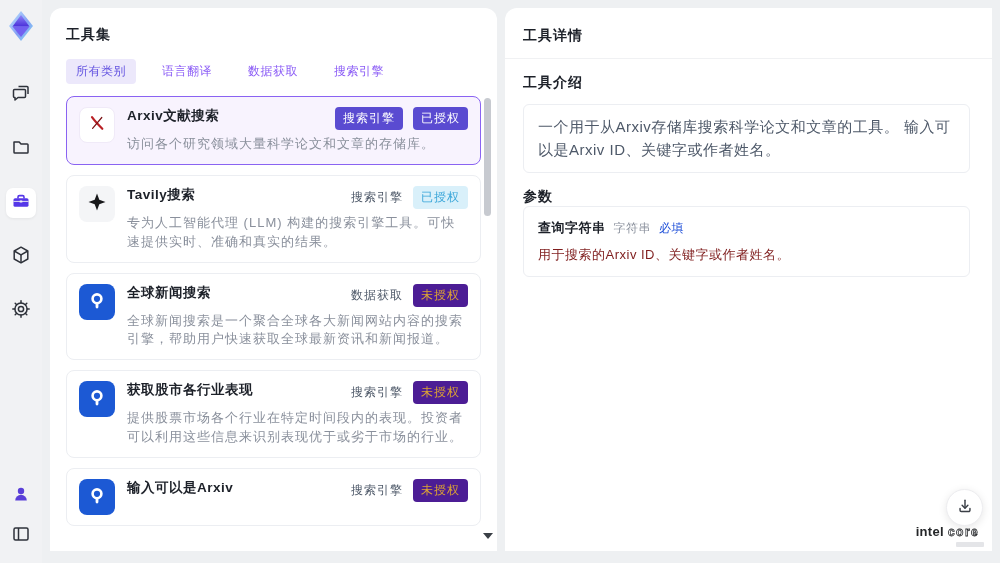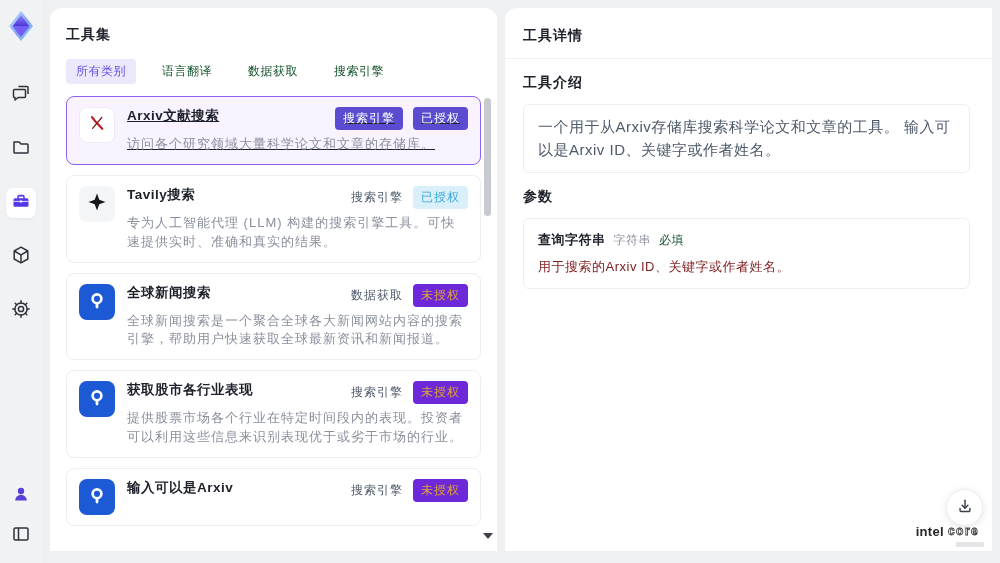--- a/index.html
+++ b/index.html
@@ -19,70 +19,70 @@
 
   
   .panel { position:absolute; top:8px; bottom:12px; background:#fff; border-radius:12px 12px 0 0; }
   .panel-left  { left:50px;  width:447px; }
   .panel-right { left:505px; width:487px; border-radius:12px 0 0 0; }
 
   
   .tools-head { padding:18px 16px 0; }
   .tools-title { font-size:14px; font-weight:bold; letter-spacing:1px; }
   .tabs { display:flex; gap:16px; margin:15px 16px 0; align-items:center; }
-  .tab { font-size:12px; color:#14532d; padding:4px 10px; border-radius:4px; cursor:pointer; letter-spacing:.5px; white-space:nowrap; }
+  .tab { font-size:12px; color:#8b5cf6; padding:4px 10px; border-radius:4px; cursor:pointer; letter-spacing:.5px; white-space:nowrap; }
   .tab.active { background:#ece8fb; color:#6353e0; }
 
   .tool-list { margin:12px 16px 0; display:flex; flex-direction:column; gap:10px; }
   .tool-card { border:1px solid #eceef2; border-radius:8px; padding:10px 12px;
     display:flex; gap:12px; background:#fff; cursor:pointer; }
-  .tool-card.selected { border:1px solid #8a63f2; background:#f8f3fe;text-decoration:underline; }
+  .tool-card.selected { border:1px solid #8a63f2; background:#f8f3fe; }
   .tool-icon { width:36px; height:36px; border-radius:8px; flex:0 0 36px;
     display:flex; align-items:center; justify-content:center; }
   .tool-icon.arxiv     { background:#ffffff; border:1px solid #f0eaf8; }
   .tool-icon.star      { background:#f4f5f7; }
   .tool-icon.blue-q    { background:#1c59d4; }
   .tool-body { flex:1; min-width:0; }
   .tool-top { display:flex; align-items:flex-start; }
   .tool-name { font-size:13.5px; font-weight:bold; letter-spacing:.5px; }
   .tool-badges { margin-left:auto; display:flex; gap:10px; align-items:center; flex:0 0 auto; }
   .badge { font-size:12px; padding:3px 8px; border-radius:4px; letter-spacing:1px; white-space:nowrap; }
   .badge.solid  { background:#5a4bd1; color:#fff; }
   .badge.plain  { background:transparent; color:#4e5969; padding:3px 0; }
   .badge.blue   { background:#d9f0fa; color:#3aa6d9; }
-  .badge.yellow { background:#6d28d9; color:#dda433; }
+  .badge.yellow { background:#4c1d95; color:#dda433; }
   .tool-desc { margin-top:5px; font-size:13px; color:#8a909c; line-height:1.45; letter-spacing:1px; }
 
   
   .scrollbar { position:absolute; right:6px; top:84px; bottom:4px; width:7px; }
   .scroll-thumb { position:absolute; top:6px; left:0; width:7px; height:118px;
     background:#c7cad0; border-radius:4px; cursor:pointer; }
   .scroll-arrow-down { position:absolute; bottom:8px; left:-1px; width:0; height:0;
     border-left:5px solid transparent; border-right:5px solid transparent; border-top:6px solid #3a3f46; cursor:pointer; }
 
   
   .detail { padding:19px 22px 0 18px; }
   .detail-title { font-size:14px; font-weight:bold; letter-spacing:1px; }
   .detail-divider { height:1px; background:#f0f1f3; margin:13px -22px 0 -18px; }
   .section-heading { font-size:14px; font-weight:bold; letter-spacing:1px; margin-top:15px; }
   .info-box { margin-top:12px; border:1px solid #eceef2; border-radius:6px; padding:11px 14px;
     font-size:15px; color:#4e5969; letter-spacing:.5px; line-height:1.5; }
-  .param-box { margin-top:12px; border:1px solid #eceef2; border-radius:6px; padding:12px 14px; }
+  .param-box { border:1px solid #eceef2; border-radius:6px; padding:12px 14px; }
   .param-head { display:flex; align-items:baseline; gap:8px; }
   .param-name { font-size:13px; font-weight:bold; letter-spacing:.5px; }
   .param-type { font-size:12px; color:#8a909c; letter-spacing:.5px; }
-  .param-required { font-size:12px; color:#14532d; letter-spacing:.5px; }
+  .param-required { font-size:12px; color:#1d4ed8; letter-spacing:.5px; }
   .param-desc { margin-top:9px; font-size:13px; color:#7f1d1d; letter-spacing:.5px; }
 
   
   .fab { position:absolute; right:17px; top:489px; width:37px; height:37px; border-radius:50%;
     background:#fff; border:1px solid #ededf0; box-shadow:0 2px 8px rgba(0,0,0,.10);
     display:flex; align-items:center; justify-content:center; cursor:pointer; }
   .intel-mark { position:absolute; right:10px; top:524px; width:85px; text-align:center; }
-  .intel-row { display:flex; align-items:flex-start; justify-content:center; }
+  .intel-row { display:flex; align-items:center; justify-content:center; }
   .intel-word { font-size:13px; font-weight:bold; color:#242628; letter-spacing:.3px; }
   .core-word { font-size:12px; font-weight:bold; margin-left:4px; letter-spacing:1.5px;
     color:transparent; -webkit-text-stroke:0.8px #2b2d30; }
   .intel-sub { width:28px; height:5px; background:#e4e5e8; border-radius:1px; margin:3px 0 0 auto; margin-right:6px; }
 </style>
 </head>
 <body>
 
 <div class="rail">
   <div class="logo">

